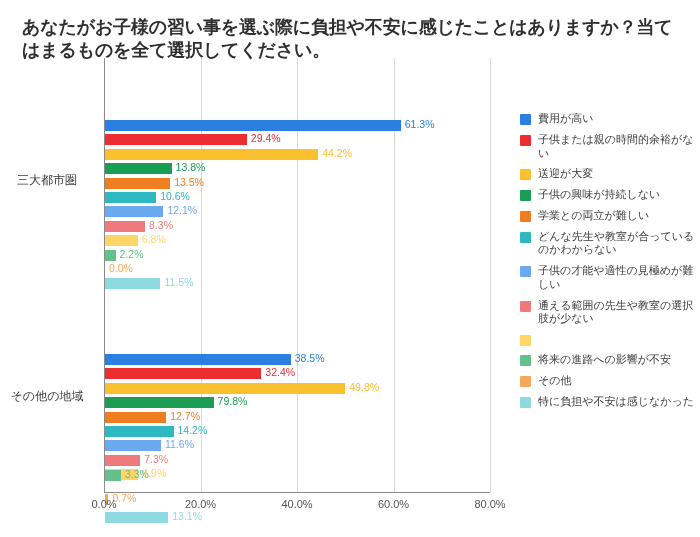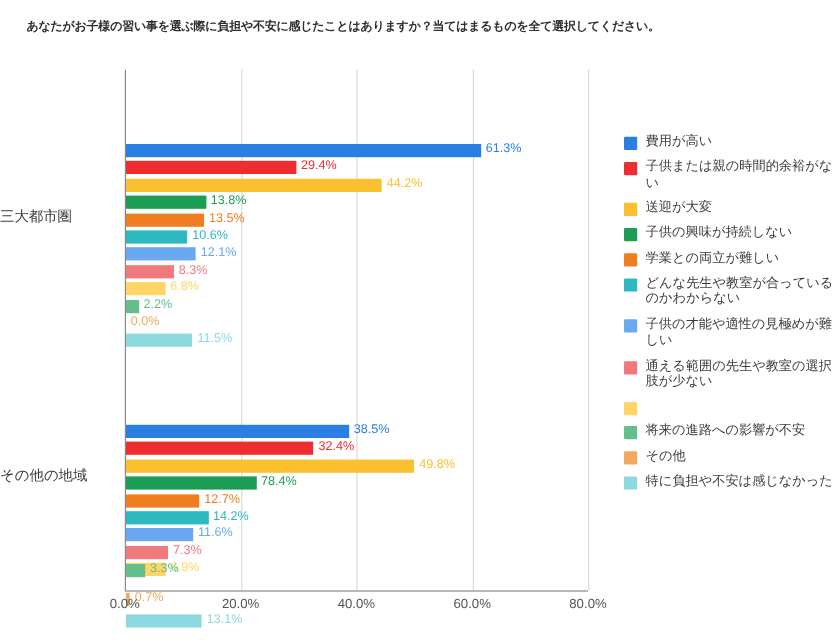--- a/index.html
+++ b/index.html
@@ -18,21 +18,21 @@
     position: relative;
     width: 700px;
     height: 537px;
     box-sizing: border-box;
   }
   .chart-title {
     position: absolute;
     left: 22px;
     top: 16px;
     width: 660px;
-    font-size: 10px;
+    font-size: 18px;
     font-weight: bold;
     color: #2f2f2f;
     line-height: 1.3;
     letter-spacing: -0.2px;
   }
 
   
   .plot {
     position: absolute;
     left: 104px;
@@ -86,21 +86,21 @@
     position: absolute;
     top: -2px;
     font-size: 10.5px;
     white-space: nowrap;
   }
   .cat-label {
     position: absolute;
     font-size: 12px;
     color: #3a3a3a;
     white-space: nowrap;
-    text-align: left;
+    text-align: center;
   }
 
   
   .legend {
     position: absolute;
     left: 520px;
     top: 112px;
     width: 176px;
   }
   .legend-item {
@@ -190,21 +190,21 @@
       <div class="bar-row" style="top: 310.4px; width: 386px;">
         <div class="bar" title="子供または親の時間的余裕がない 32.4%" style="width: 156.33px; background: rgb(238, 45, 48);"></div>
         <div class="bar-label" style="left: 160.33px; color: rgb(238, 45, 48);">32.4%</div>
       </div>
       <div class="bar-row" style="top: 324.8px; width: 386px;">
         <div class="bar" title="送迎が大変 49.8%" style="width: 240.285px; background: rgb(251, 192, 45);"></div>
         <div class="bar-label" style="left: 244.285px; color: rgb(251, 192, 45);">49.8%</div>
       </div>
       <div class="bar-row" style="top: 339.2px; width: 386px;">
         <div class="bar" title="子供の興味が持続しない 22.5%" style="width: 108.562px; background: rgb(27, 158, 84);"></div>
-        <div class="bar-label" style="left: 112.562px; color: rgb(27, 158, 84);">78.4%</div>
+        <div class="bar-label" style="left: 112.562px; color: rgb(27, 158, 84);">79.8%</div>
       </div>
       <div class="bar-row" style="top: 353.6px; width: 386px;">
         <div class="bar" title="学業との両立が難しい 12.7%" style="width: 61.2775px; background: rgb(240, 126, 32);"></div>
         <div class="bar-label" style="left: 65.2775px; color: rgb(240, 126, 32);">12.7%</div>
       </div>
       <div class="bar-row" style="top: 368px; width: 386px;">
         <div class="bar" title="どんな先生や教室が合っているのかわからない 14.2%" style="width: 68.515px; background: rgb(46, 184, 192);"></div>
         <div class="bar-label" style="left: 72.515px; color: rgb(46, 184, 192);">14.2%</div>
       </div>
       <div class="bar-row" style="top: 382.4px; width: 386px;">

